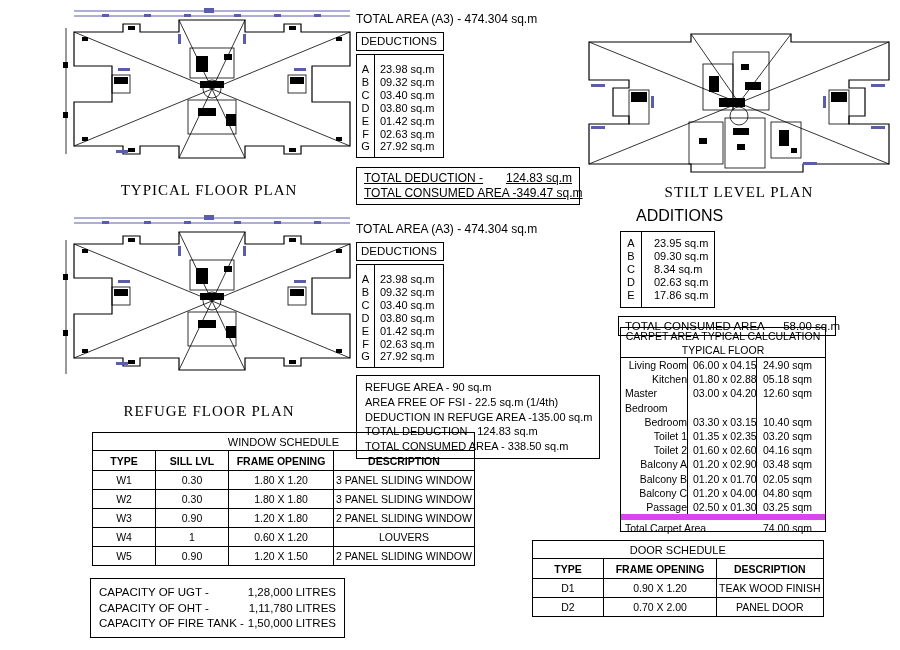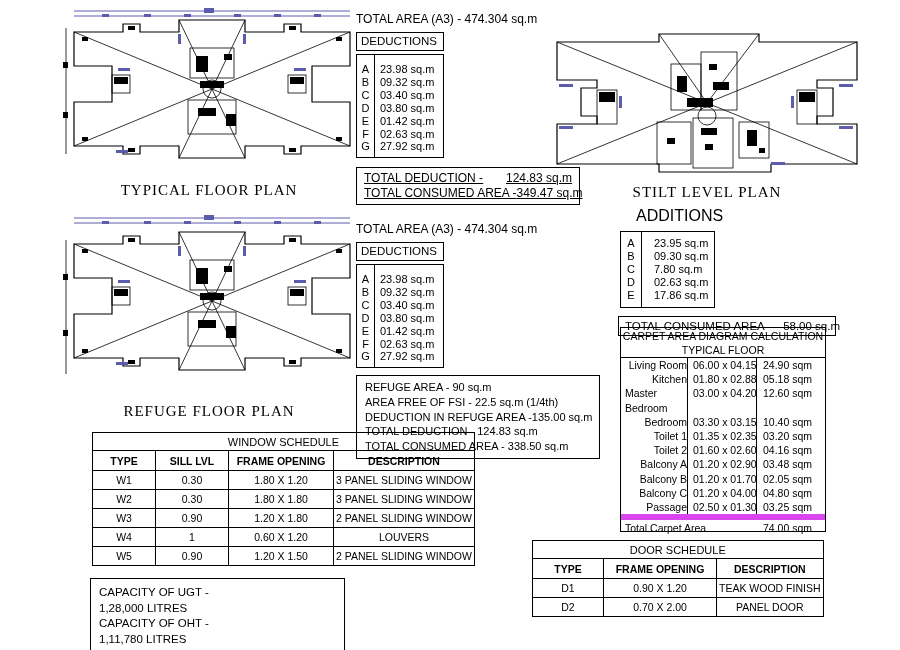--- a/index.html
+++ b/index.html
@@ -57,21 +57,21 @@
 
   
   table.sched { border-collapse:collapse; font-size:10.5px; }
   table.sched th, table.sched td { border:1px solid #000; text-align:center; padding:0 2px; white-space:nowrap; }
   table.sched .ttl { font-size:11px; height:18px; }
   table.sched th { font-weight:bold; height:20px; }
   table.sched td { height:19px; }
 
   
   .capacity { border:1px solid #000; width:255px; padding:6px 8px 5px 8px; }
-  .cap-row { display:flex; font-size:11.5px; line-height:15.5px; white-space:nowrap;flex-direction:column; }
+  .cap-row { display:flex; font-size:11.5px; line-height:15.5px; white-space:nowrap; }
   .cap-row .lbl { width:152px; }
 </style>
 </head>
 <body>
 
 <div id="sheet">
 
   <div class="abs" style="left:58px; top:4px; width:302px;">
     <svg width="302" height="172" viewBox="0 0 302 172">
 
@@ -126,21 +126,21 @@
 
       <rect class="dimb" x="60" y="64" width="12" height="3"></rect>
         <rect class="dimb" x="236" y="64" width="12" height="3"></rect>
       <rect class="dimb" x="58" y="146" width="12" height="3"></rect>
         <rect class="dimb" x="120" y="30" width="3" height="10"></rect>
       <rect class="dimb" x="185" y="30" width="3" height="10"></rect>
     </svg>
     <div class="plan-label">TYPICAL FLOOR PLAN</div>
   </div>
 
-  <div class="abs" style="left:551px; top:26px; width:312px;">
+  <div class="abs" style="left:583px; top:26px; width:312px;">
     <svg width="312" height="152" viewBox="0 0 312 152">
       <path class="wall" d="M6,16 H108 V8 H208 V16 H306 V54 H266 V62 H282 V90 H266 V98 H306 V138 H220 V146 H108 V138 H6 V98 H46 V90 H30 V62 H46 V54 H6 Z"></path>
       <line class="thin" x1="6" y1="16" x2="156" y2="77"></line>
       <line class="thin" x1="6" y1="138" x2="156" y2="77"></line>
       <line class="thin" x1="306" y1="16" x2="156" y2="77"></line>
       <line class="thin" x1="306" y1="138" x2="156" y2="77"></line>
       <line class="thin" x1="108" y1="8" x2="156" y2="77"></line>
       <line class="thin" x1="208" y1="8" x2="156" y2="77"></line>
 
       <rect class="thin" x="120" y="38" width="30" height="46"></rect>
@@ -324,40 +324,40 @@
       <div class="add-row">
           <span class="add-key">A</span>
           <span class="add-val">23.95 sq.m</span>
         </div>
       <div class="add-row">
           <span class="add-key">B</span>
           <span class="add-val">09.30 sq.m</span>
         </div>
       <div class="add-row">
           <span class="add-key">C</span>
-          <span class="add-val">7.80 sq.m</span>
+          <span class="add-val">8.34 sq.m</span>
         </div>
       <div class="add-row">
           <span class="add-key">D</span>
           <span class="add-val">02.63 sq.m</span>
         </div>
       <div class="add-row">
           <span class="add-key">E</span>
           <span class="add-val">17.86 sq.m</span>
         </div>
     </div>
     <div class="add-total">
       <span>TOTAL CONSUMED AREA -</span>
       <span class="v">58.00 sq.m</span>
     </div>
   </div>
 
   <div class="abs carpet" style="left:620px; top:327px;">
     <div class="carpet-title">
-      <div>CARPET AREA DIAGRAM CALCULATION</div>
+      <div>CARPET AREA TYPICAL CALCULATION</div>
       <div>TYPICAL FLOOR</div>
     </div>
     <div class="carpet-body">
       <div class="cb-col cb-name">
         <div class="c-cell">Living Room</div>
         <div class="c-cell">Kitchen</div>
         <div class="c-cell tall">Master Bedroom</div>
         <div class="c-cell">Bedroom</div>
         <div class="c-cell">Toilet 1</div>
         <div class="c-cell">Toilet 2</div>

